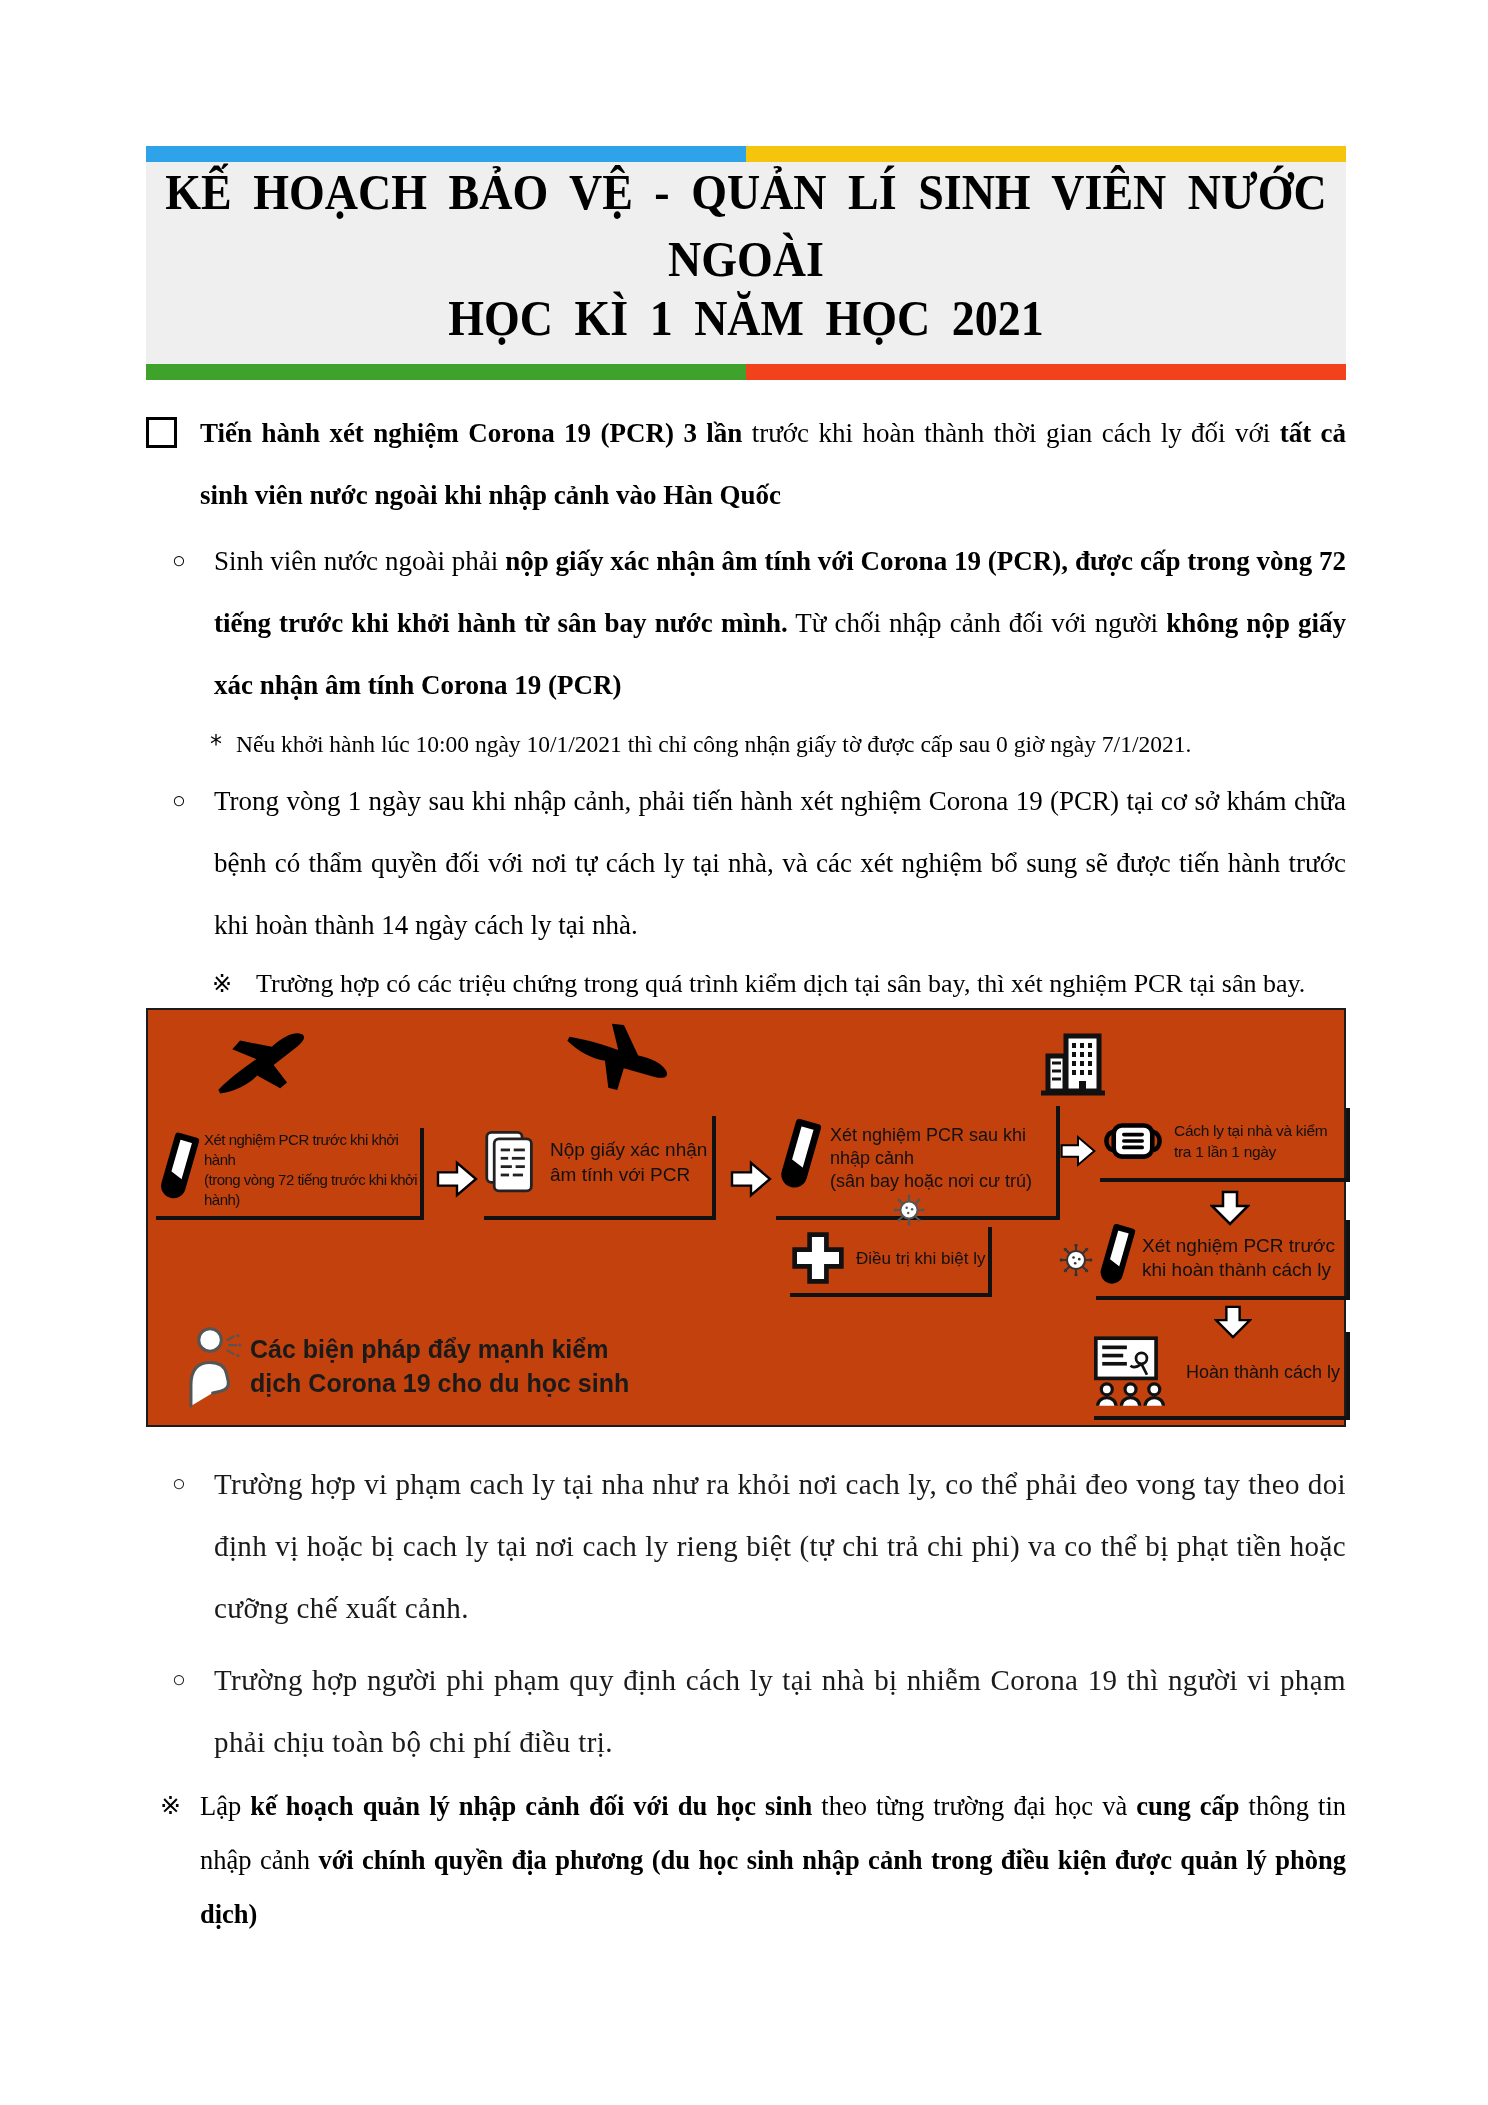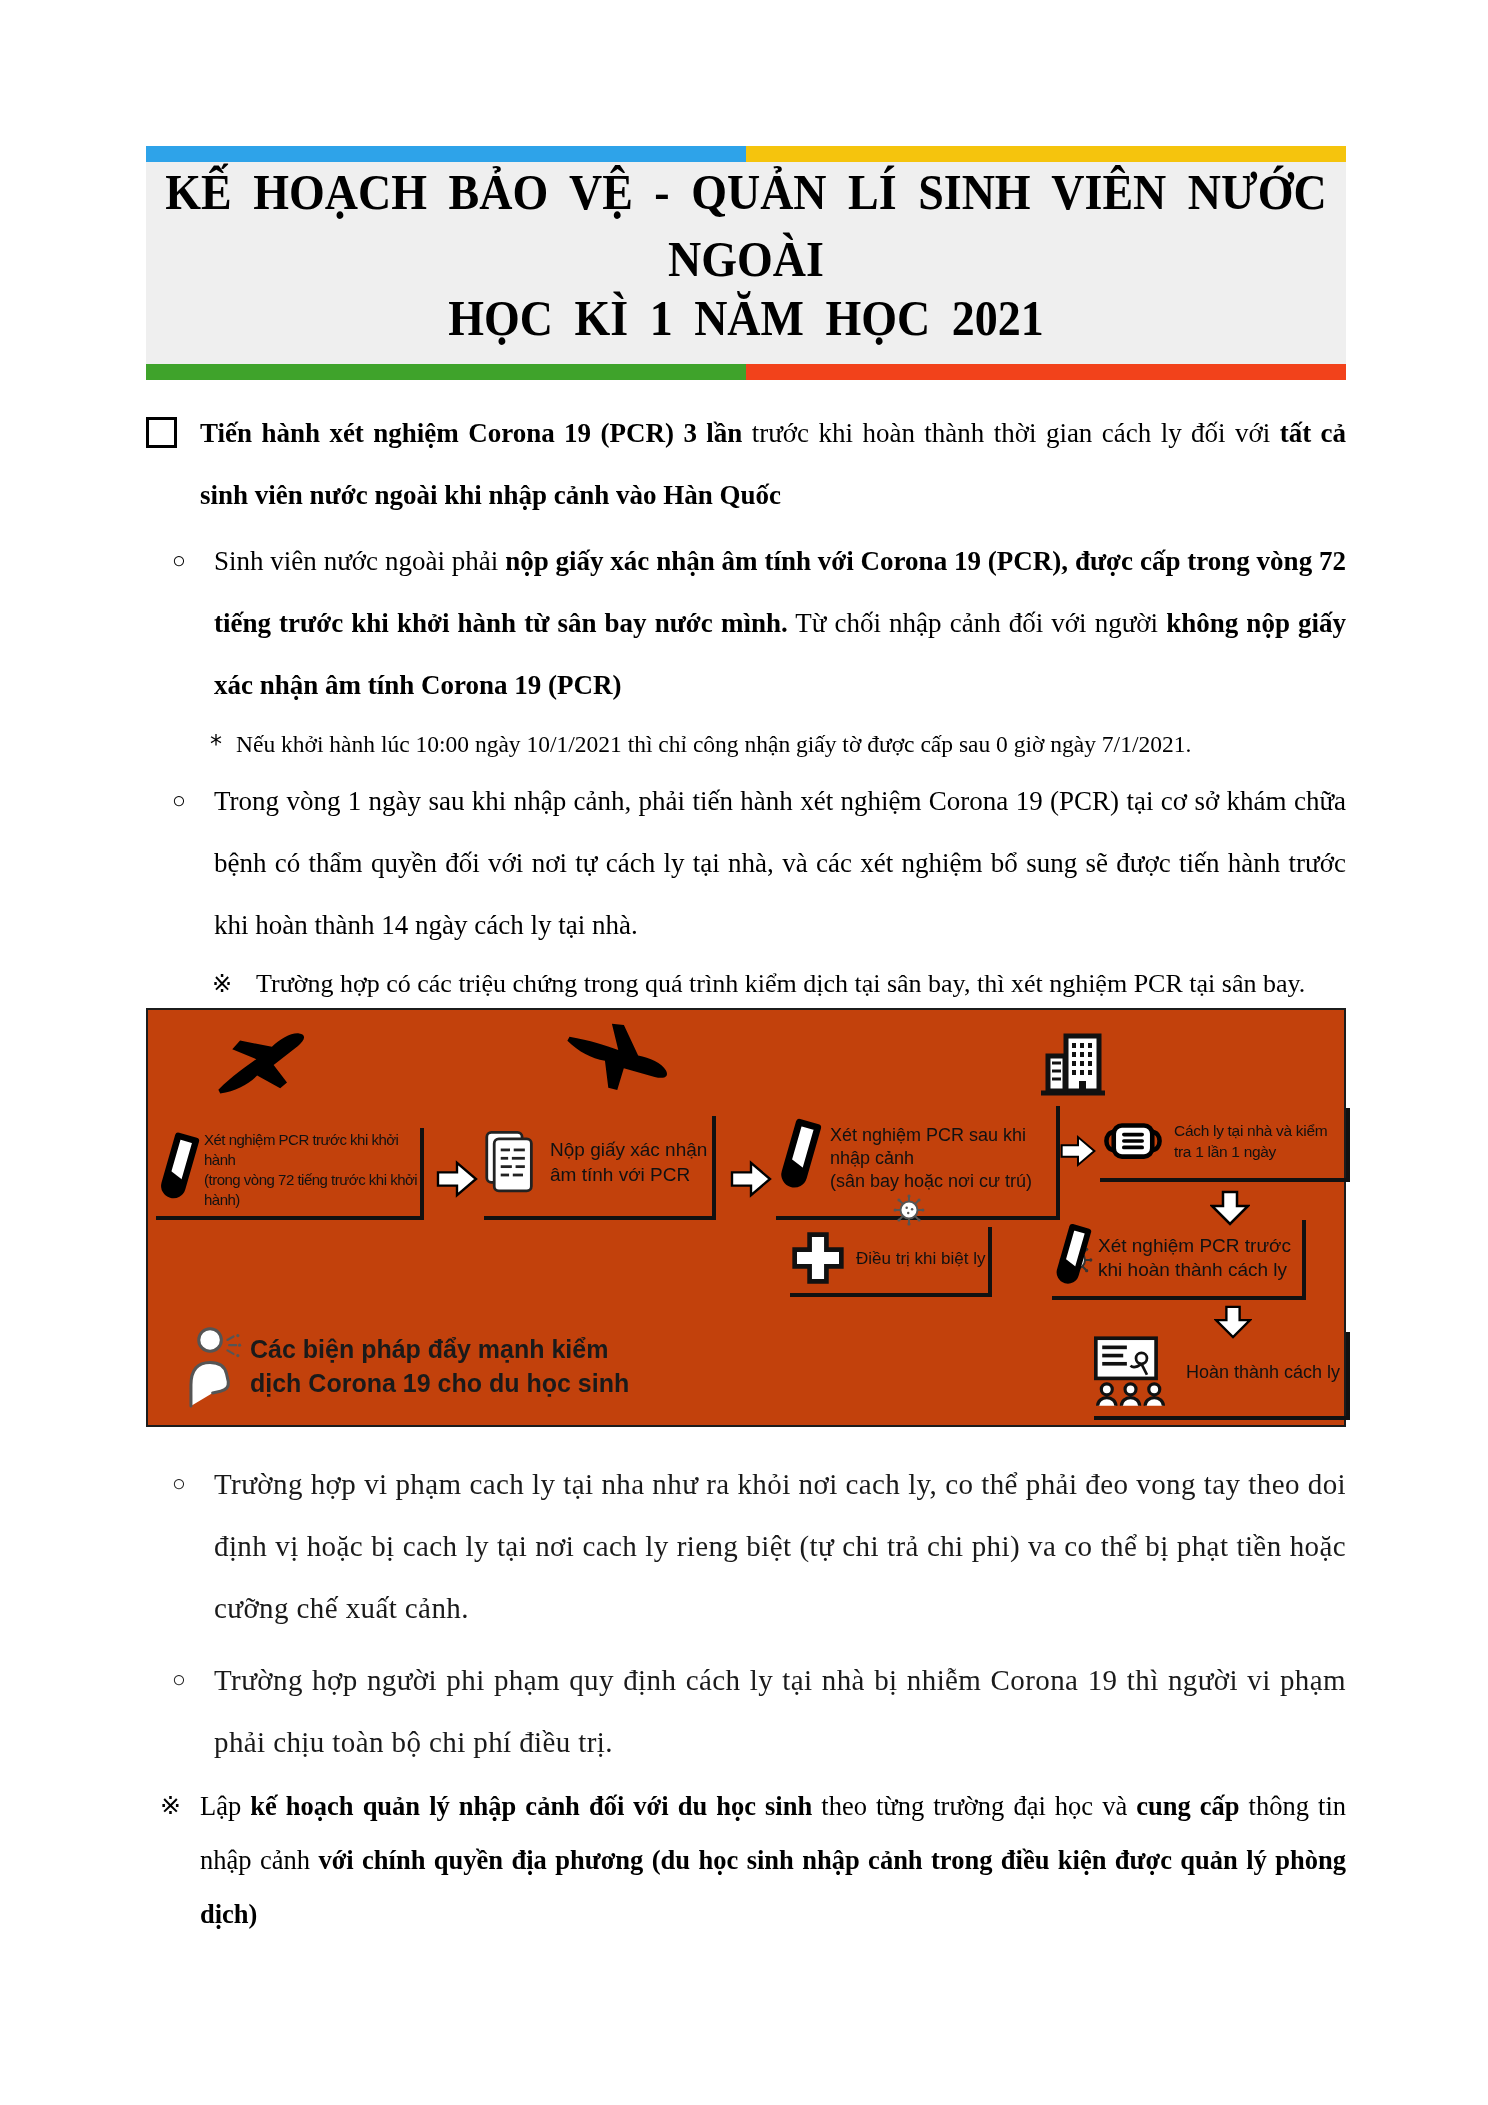--- a/index.html
+++ b/index.html
@@ -85,21 +85,21 @@
   .s1{left:8px;top:118px;width:268px;height:92px;padding-bottom:4px;}
   .s1 .slines{font-size:15px;line-height:20px;letter-spacing:-0.5px;margin-left:4px;}
   .s2{left:336px;top:106px;width:232px;height:104px;padding-bottom:8px;}
   .s2 .slines{font-size:19px;line-height:25px;margin-left:14px;}
   .s3{left:628px;top:96px;width:284px;height:114px;padding-bottom:6px;}
   .s3 .slines{font-size:18px;line-height:23px;margin-left:8px;}
   .s4{left:952px;top:98px;width:250px;height:74px;padding-bottom:4px;}
   .s4 .slines{font-size:15.5px;line-height:21px;margin-left:8px;letter-spacing:-0.3px;}
   .s5{left:642px;top:217px;width:202px;height:70px;padding-bottom:4px;}
   .s5 .slines{font-size:17px;line-height:21px;margin-left:10px;}
-  .s6{left:904px;top:210px;width:254px;height:80px;padding-bottom:0;}
+  .s6{left:948px;top:210px;width:254px;height:80px;padding-bottom:0;}
   .s6 .slines{font-size:19px;line-height:24px;margin-left:6px;}
   .s7{left:946px;top:322px;width:256px;height:88px;padding-bottom:4px;}
   .s7 .slines{font-size:18px;line-height:22px;margin-left:8px;}
 
   .plane1{left:62px;top:20px;transform:rotate(-26deg);}
   .plane2{left:414px;top:14px;transform:rotate(28deg);}
   .building{left:893px;top:22px;}
   .arrow-r1{left:288px;top:150px;}
   .arrow-r2{left:582px;top:150px;}
   .arrow-r3{left:912px;top:124px;}

